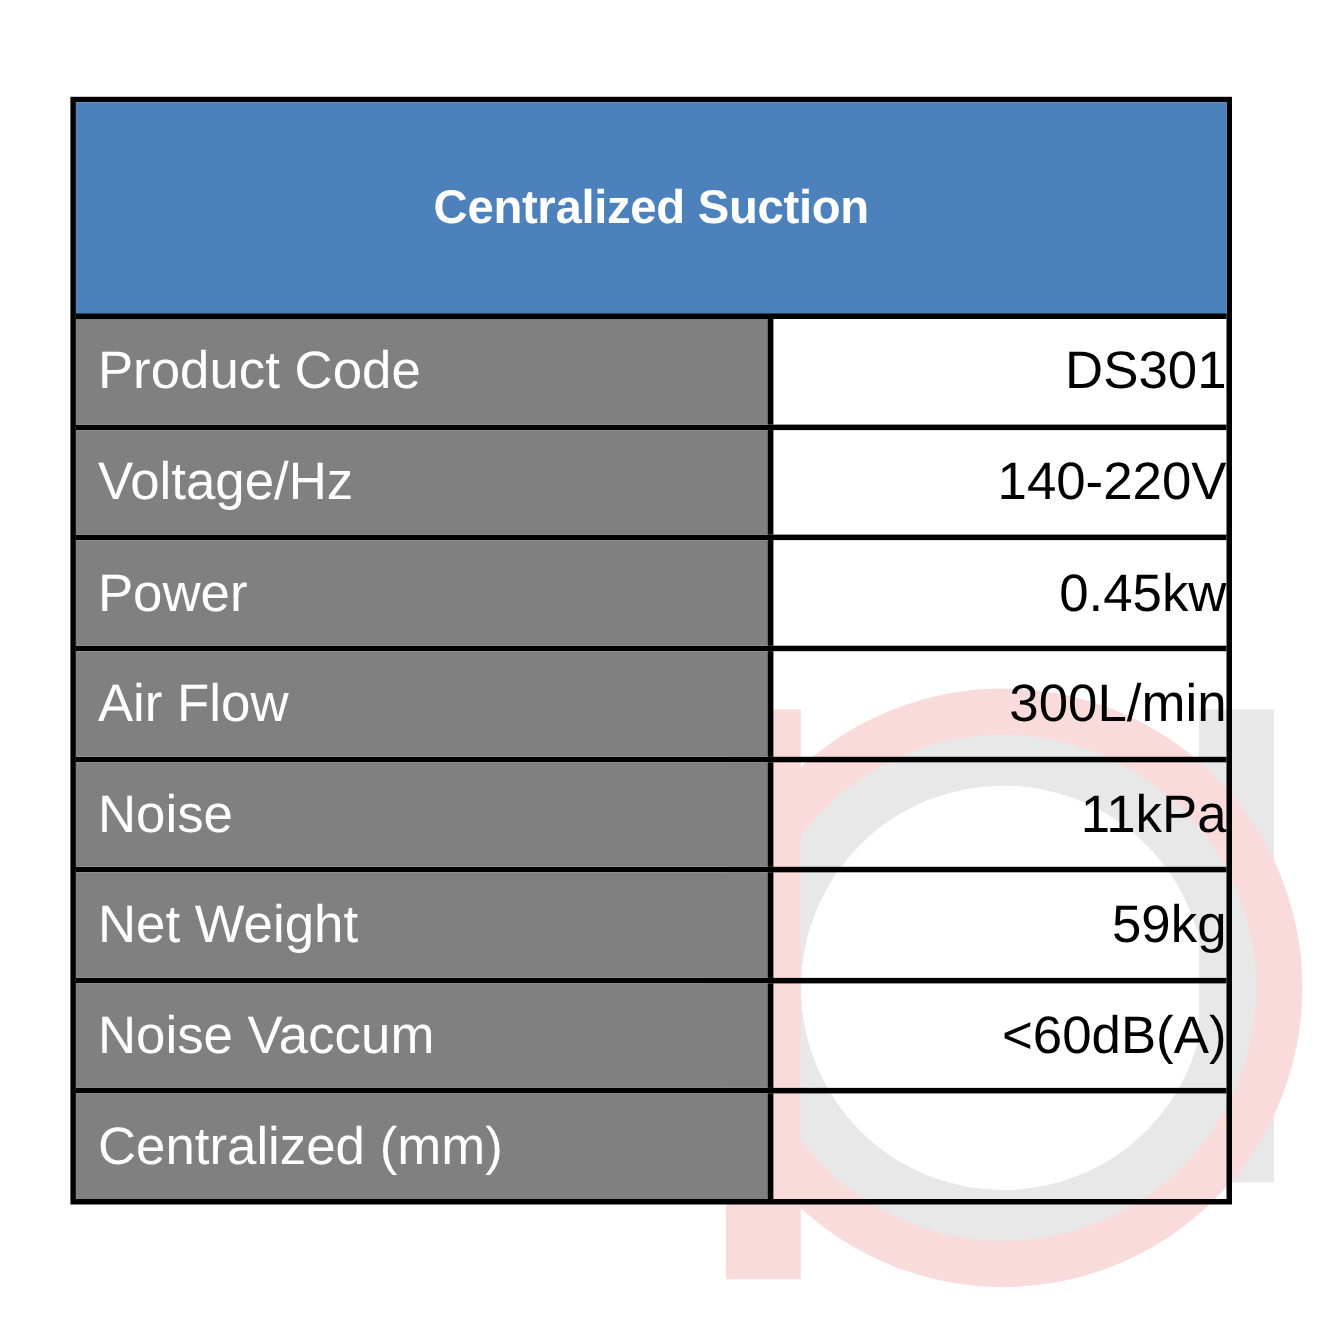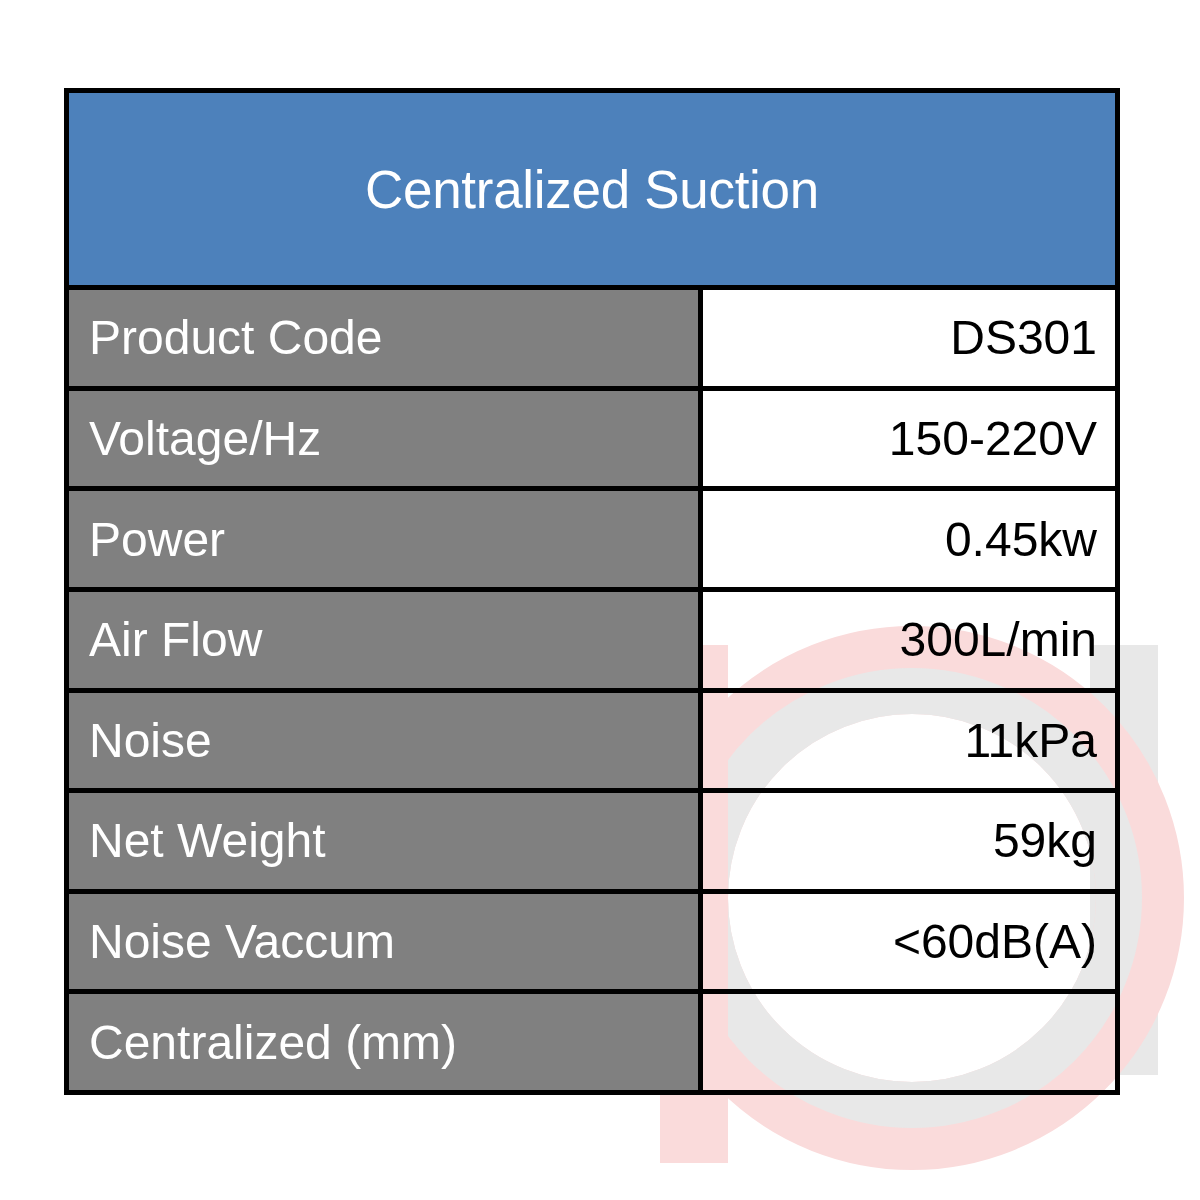--- a/index.html
+++ b/index.html
@@ -45,22 +45,22 @@
     flex: 0 0 197px;
     background: #4D81BB;
     display: flex;
     align-items: center;
     justify-content: center;
     border-bottom: 5px solid #000000;
     box-sizing: border-box;
   }
   .table-header .title {
     color: #ffffff;
-    font-size: 53px;
-    font-weight: normal;
+    font-size: 43px;
+    font-weight: bold;
     letter-spacing: -0.3px;
     line-height: 1;
   }
 
   .spec-rows {
     flex: 1 1 auto;
     display: flex;
     flex-direction: column;
   }
 
@@ -90,21 +90,20 @@
   }
 
   .spec-value {
     flex: 1 1 auto;
     background: transparent;
     color: #000000;
     font-size: 48px;
     display: flex;
     align-items: center;
     justify-content: flex-end;
-    padding-right: 18px;
     box-sizing: border-box;
     overflow: hidden;
     white-space: nowrap;
   }
 </style>
 </head>
 <body>
 
 <svg id="watermark" viewBox="0 0 1200 1200" width="1200" height="1200" xmlns="http://www.w3.org/2000/svg" aria-hidden="true">
 
@@ -125,21 +124,21 @@
 
   <div class="spec-rows">
 
     <div class="spec-row">
       <div class="spec-label">Product Code</div>
       <div class="spec-value">DS301</div>
     </div>
 
     <div class="spec-row">
       <div class="spec-label">Voltage/Hz</div>
-      <div class="spec-value">150-220V</div>
+      <div class="spec-value">140-220V</div>
     </div>
 
     <div class="spec-row">
       <div class="spec-label">Power</div>
       <div class="spec-value">0.45kw</div>
     </div>
 
     <div class="spec-row">
       <div class="spec-label">Air Flow</div>
       <div class="spec-value">300L/min</div>

